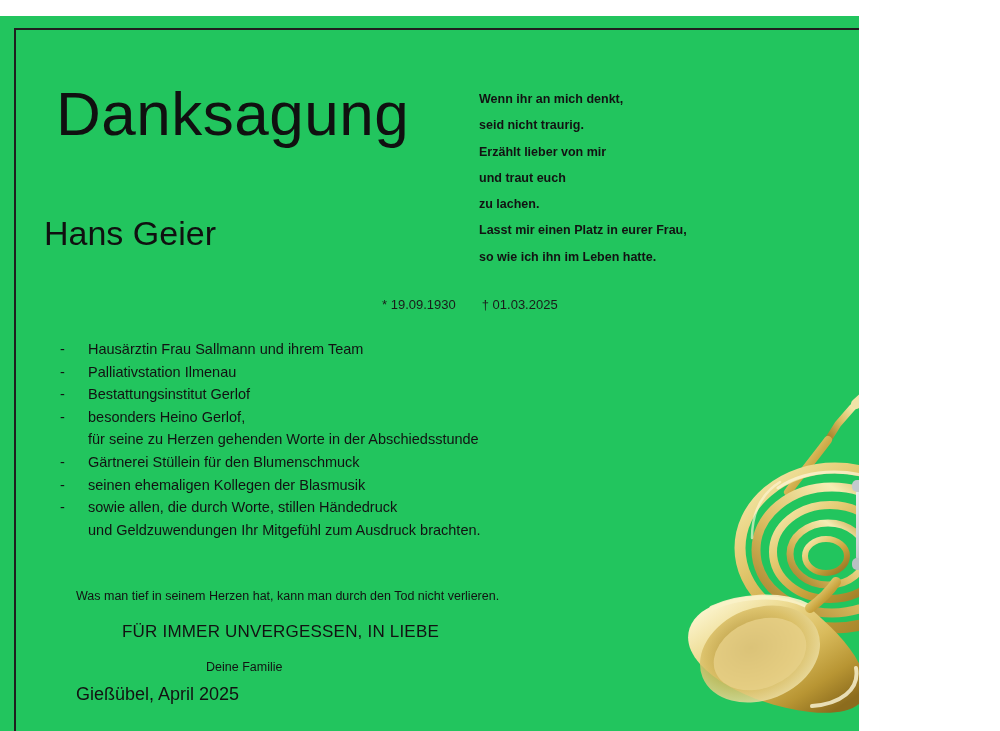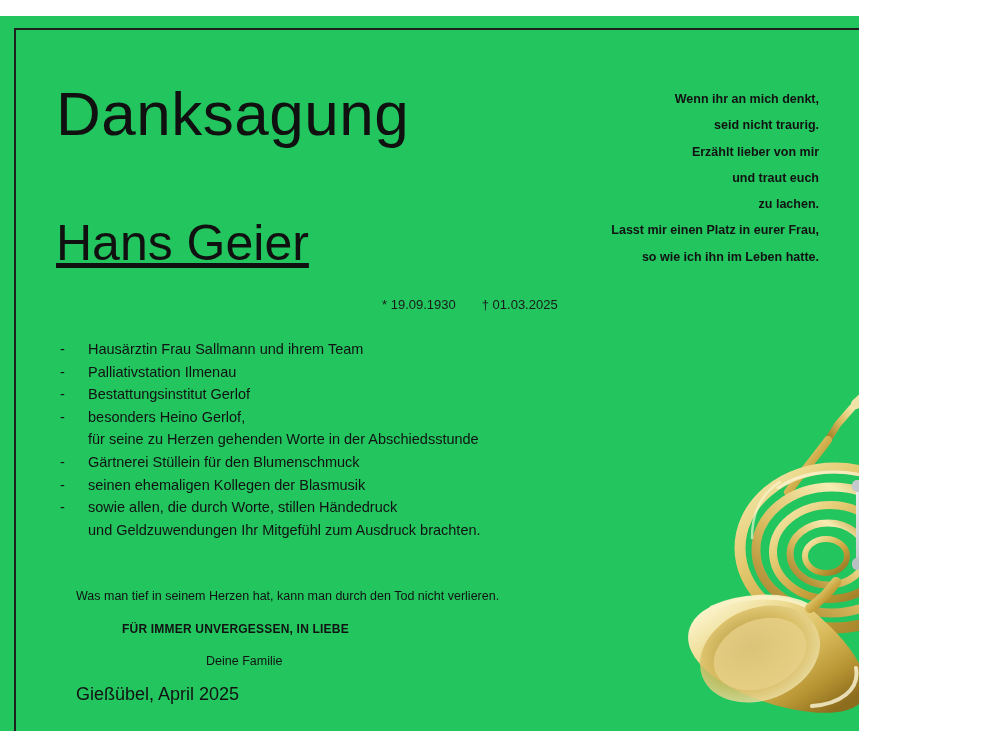--- a/index.html
+++ b/index.html
@@ -36,48 +36,46 @@
     left: 56px;
     top: 62px;
     font-size: 62px;
     font-weight: 400;
     letter-spacing: 0.5px;
     color: #101010;
     white-space: nowrap;
   }
   .deceased-name {
     position: absolute;
-    left: 56px;
+    left: 44px;
     top: 198px;
-    font-size: 50px;
+    font-size: 34px;
     font-weight: 400;
     color: #101010;
     white-space: nowrap;
-    text-decoration: underline;
   }
   .dates {
     position: absolute;
     left: 382px;
     top: 281px;
     font-size: 13px;
     font-weight: 400;
     color: #1a1a1a;
     white-space: nowrap;
   }
   .dates .sep {
     display: inline-block;
     width: 26px;
   }
 
   .poem {
     position: absolute;
     right: 40px;
     top: 70px;
     width: 340px;
-    text-align: right;
     font-size: 12.5px;
     font-weight: bold;
     line-height: 2.1;
     color: #121212;
   }
 
   .thanks-list {
     position: absolute;
     left: 60px;
     top: 322px;
@@ -107,25 +105,24 @@
     left: 76px;
     top: 570px;
     width: 600px;
     color: #121212;
   }
   .closing .line-quote {
     font-size: 12.5px;
     line-height: 1.6;
   }
   .closing .line-caps {
-    font-size: 12px;
+    font-size: 17px;
     margin-top: 16px;
     padding-left: 46px;
     letter-spacing: 0.2px;
-    font-weight: bold;
   }
   .closing .line-family {
     font-size: 12.5px;
     margin-top: 18px;
     padding-left: 130px;
   }
   .place-date {
     position: absolute;
     left: 76px;
     top: 668px;

